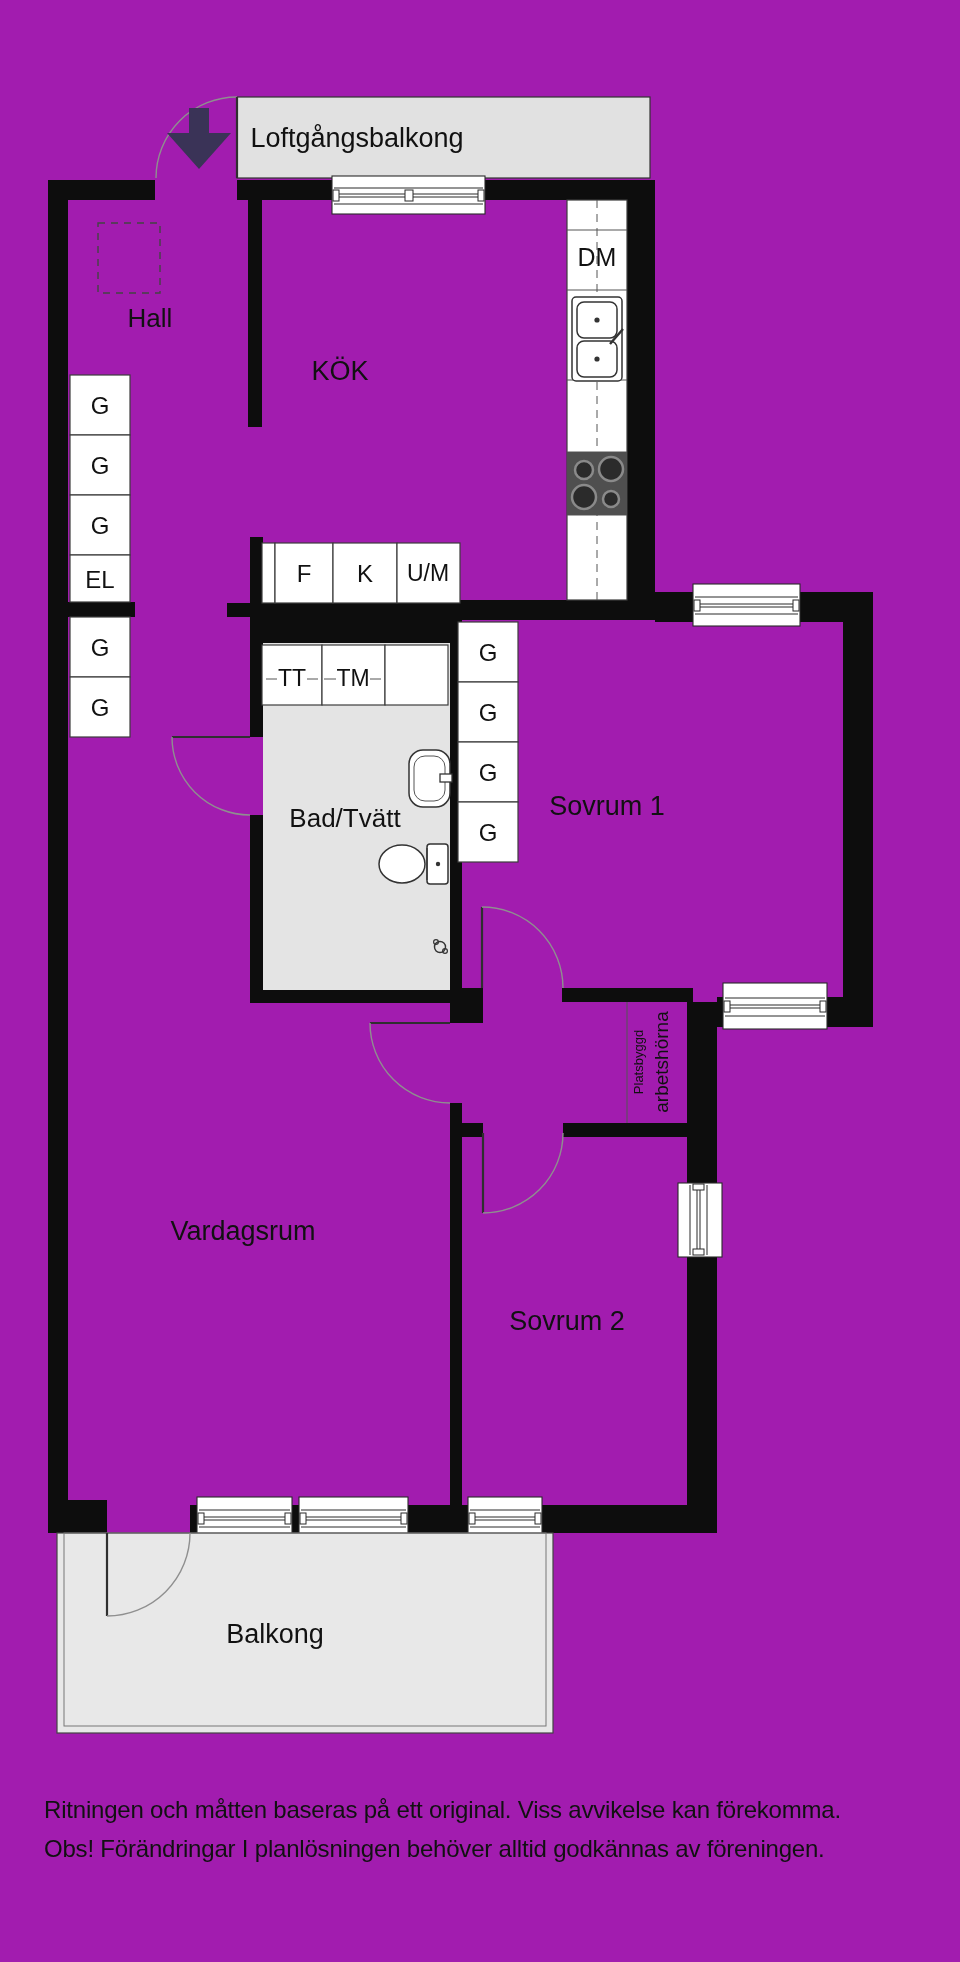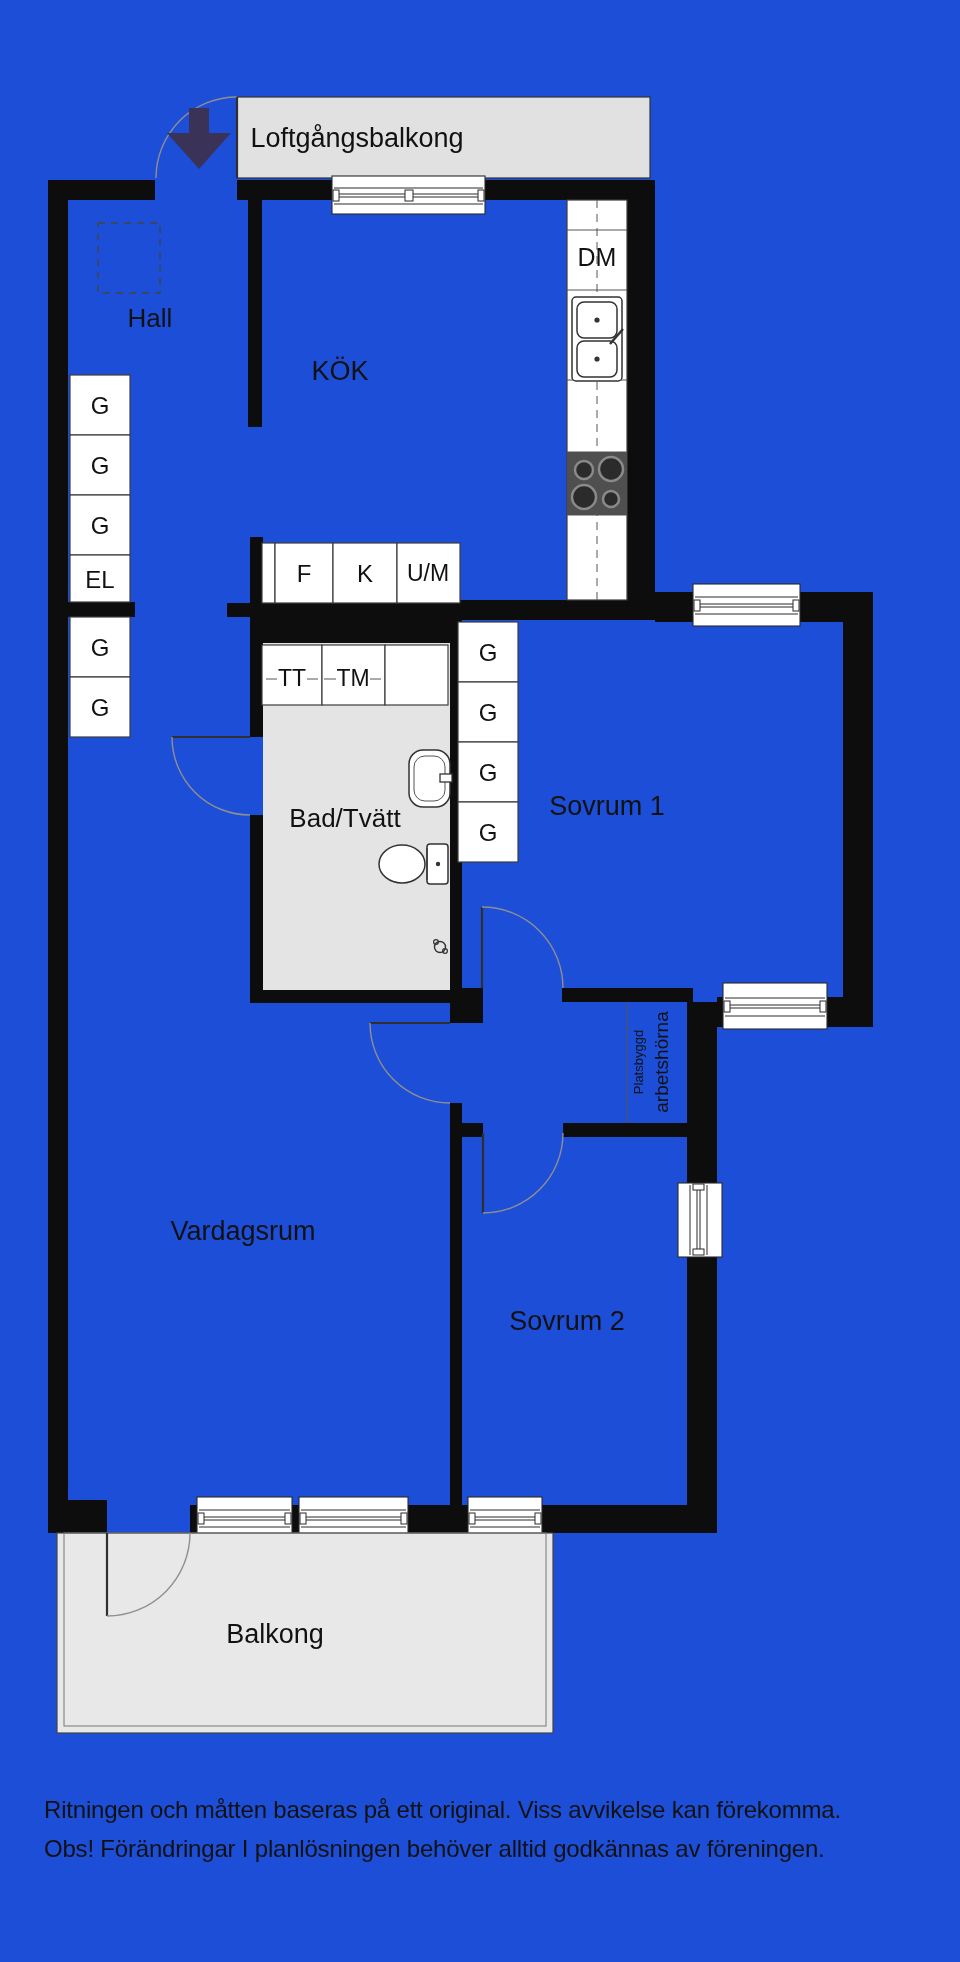--- a/index.html
+++ b/index.html
@@ -1,16 +1,16 @@
 <!DOCTYPE html>
 <html style="--wall: #0d0d0d; --outline: #3c3c3c; --bath_floor: #e4e4e4; --balcony_floor: #e8e8e8; --walkway_floor: #e1e1e1; --arrow: #3a3357; --stove: #4f4f4f;"><head>
 <meta charset="utf-8">
 <style>
   html,body{margin:0;padding:0;background:#fff;}
-  .page{width:960px;height:1962px;position:relative;background:#1d4ed8;}
+  .page{width:960px;height:1962px;position:relative;background:#a21caf;}
   svg{display:block}
   .wall{fill:var(--wall,#0d0d0d);}
   .cell{fill:#ffffff;stroke:var(--outline,#3c3c3c);stroke-width:1.2;}
   .graythin{stroke:#555;stroke-width:1;fill:none;}
   .arc{stroke:#8f8f8f;stroke-width:1.4;fill:none;}
   .leaf{stroke:#2f2f2f;stroke-width:2.2;}
   .winbox{fill:#ffffff;stroke:#2b2b2b;stroke-width:1.1;}
   .wline{stroke:#2b2b2b;stroke-width:1;}
   .cap{fill:#ffffff;stroke:#2b2b2b;stroke-width:1;}
   .lbl{font-family:"Liberation Sans","DejaVu Sans",sans-serif;fill:#111;}

